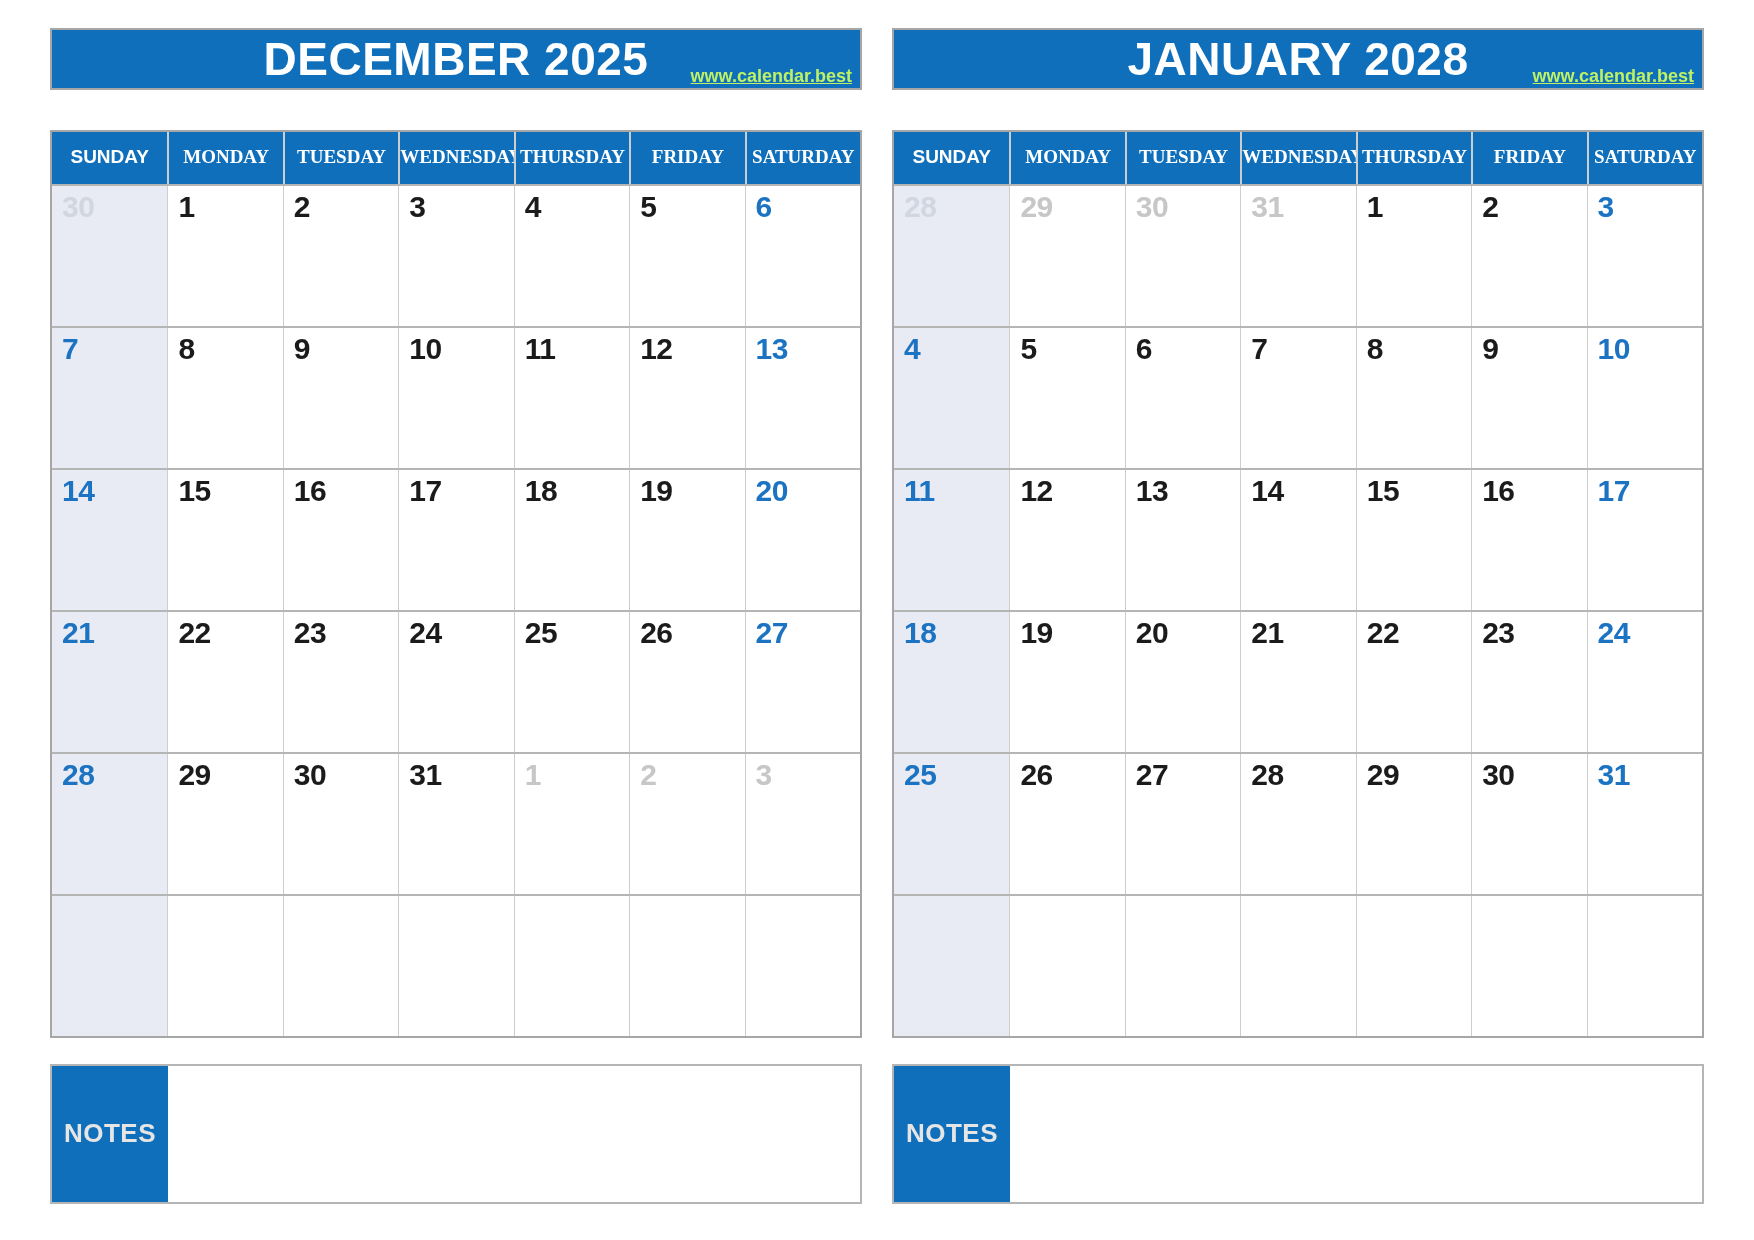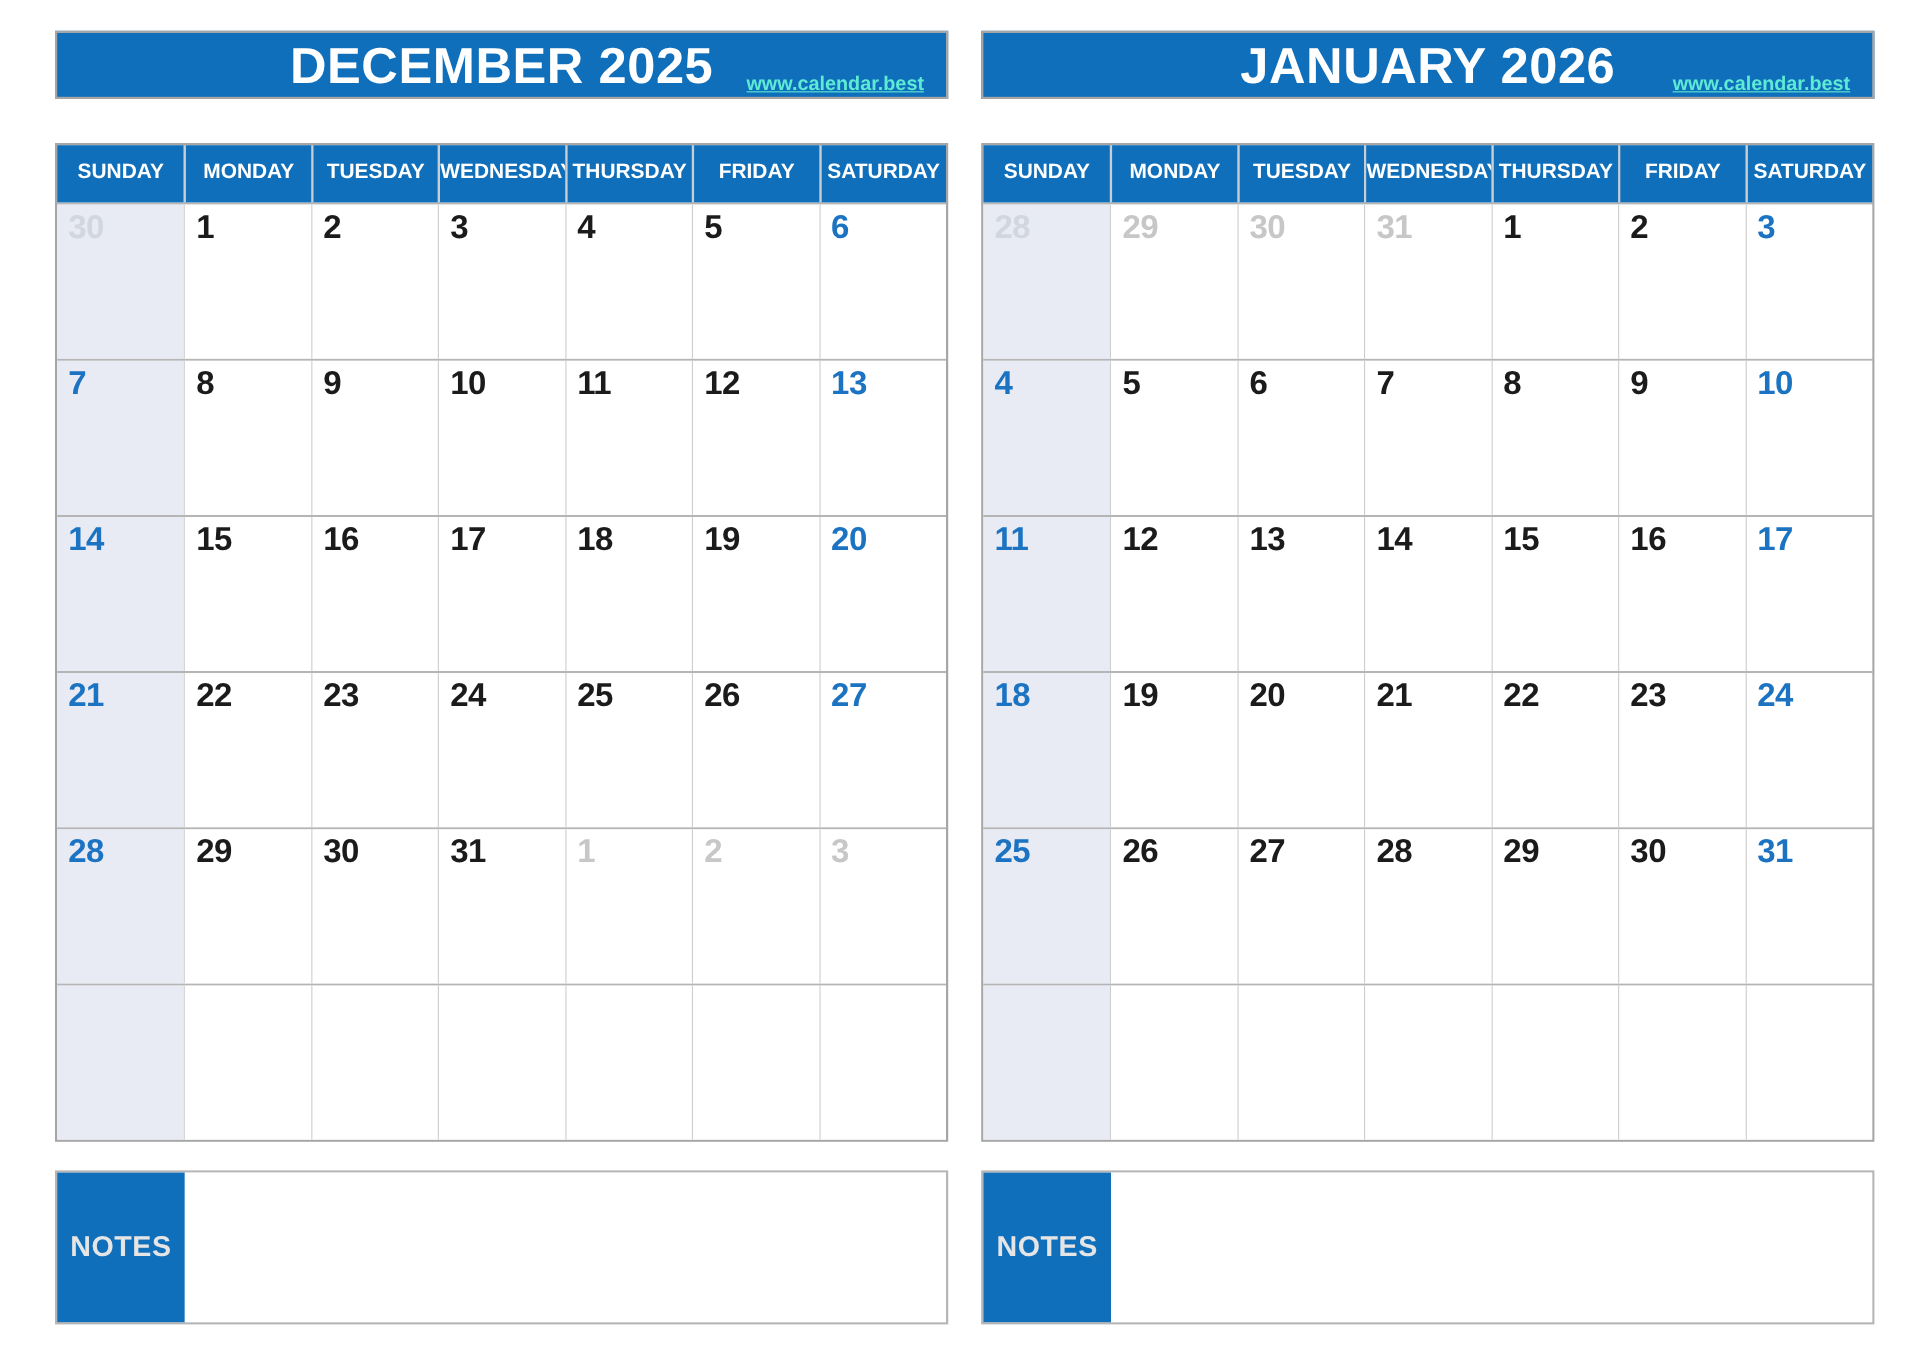--- a/index.html
+++ b/index.html
@@ -32,35 +32,35 @@
     position:relative;height:62px;background:var(--blue);
     border:2px solid var(--border-outer);
     display:flex;align-items:center;justify-content:center;
     margin-bottom:40px;
   }
   .banner-title{
     margin:0;color:#ffffff;font-size:46px;font-weight:bold;
     letter-spacing:.5px;line-height:1;white-space:nowrap;
   }
   .banner-link{
-    position:absolute;right:20px;bottom:3px;
-    color:#5eead4;font-size:18px;font-weight:bold;
+    position:absolute;right:8px;bottom:3px;
+    color:#bef264;font-size:18px;font-weight:bold;
     text-decoration:underline;line-height:1;cursor:pointer;
   }
 
   
   .grid{border:2px solid var(--border-outer);background:#ffffff;}
   .grid-header{display:grid;grid-template-columns:repeat(7,1fr);}
   .dh{
     background:var(--blue);color:#ffffff;
     font-size:19px;font-weight:bold;text-align:center;
     padding:15px 0 16px;line-height:1.1;
     white-space:nowrap;overflow:hidden;
   }
-  .dh + .dh{border-left:2px solid var(--border-head);}
+  .dh + .dh{border-left:2px solid var(--border-head);font-family:Liberation Serif, serif;}
   .week{
     display:grid;grid-template-columns:repeat(7,1fr);
     height:142px;border-top:2px solid var(--border-row);
   }
   .cell{
     border-left:1px solid var(--border-col);
     padding:5px 0 0 10px;background:#ffffff;
   }
   .cell:first-child{border-left:none;}
   .cell.sun{background:var(--lav);}
@@ -163,21 +163,21 @@
         </div>
       </div>
     <div class="notes">
       <div class="notes-label">NOTES</div>
       <div class="notes-area"></div>
     </div>
   </section>
 
   <section class="calendar">
     <header class="banner">
-      <h1 class="banner-title">JANUARY 2026</h1>
+      <h1 class="banner-title">JANUARY 2028</h1>
       <a class="banner-link">www.calendar.best</a>
     </header>
     <div class="grid">
         <div class="grid-header">
           <div class="dh">SUNDAY</div>
           <div class="dh">MONDAY</div>
           <div class="dh">TUESDAY</div>
           <div class="dh">WEDNESDAY</div>
           <div class="dh">THURSDAY</div>
           <div class="dh">FRIDAY</div>

